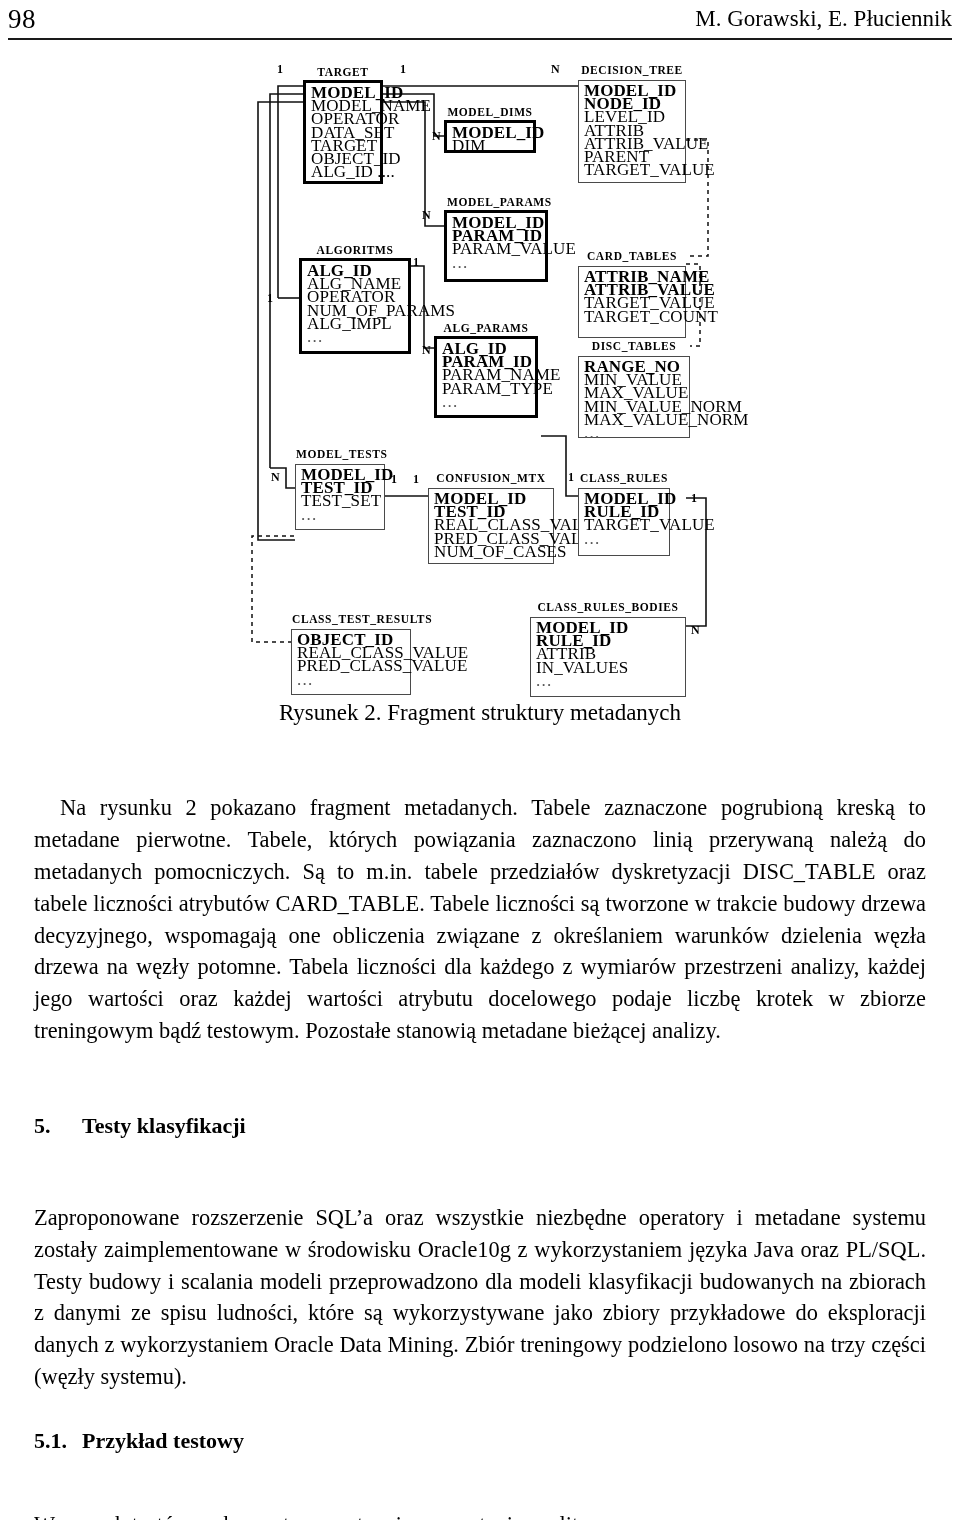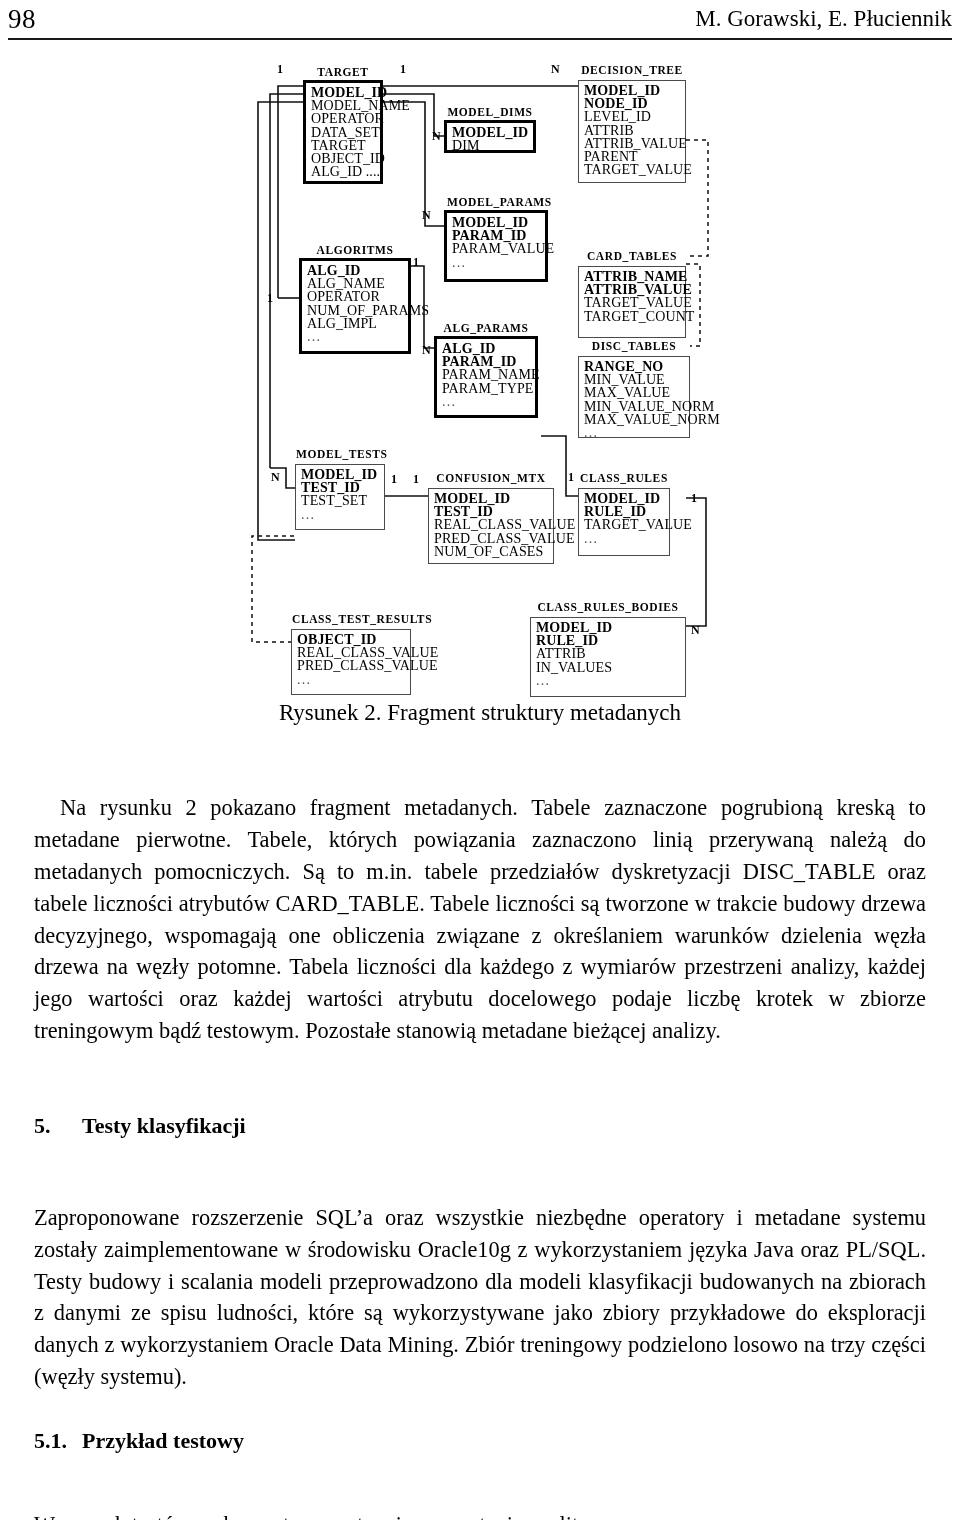--- a/index.html
+++ b/index.html
@@ -84,21 +84,21 @@
     font-weight: bold;
     letter-spacing: 0.6px;
     white-space: nowrap;
     font-family: "Liberation Serif", "DejaVu Serif", serif;
     z-index: 6;
   }
   .entity-fields {
     padding: 3px 4px 2px 5px;
     margin: 0;
     list-style: none;
-    font-size: 14px;
+    font-size: 17px;
     line-height: 13.2px;
     letter-spacing: 0.1px;
     white-space: nowrap;
   }
   .entity-fields li.key {
     font-weight: bold;
   }
   .entity-fields li.ellipsis {
     color: #555;
     letter-spacing: 1.2px;

